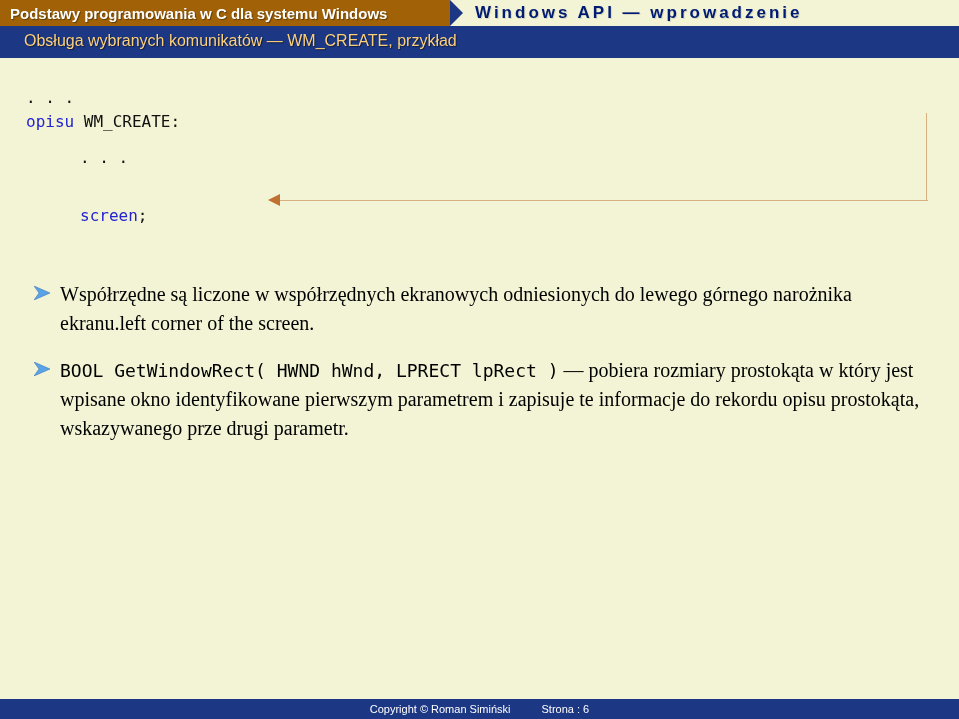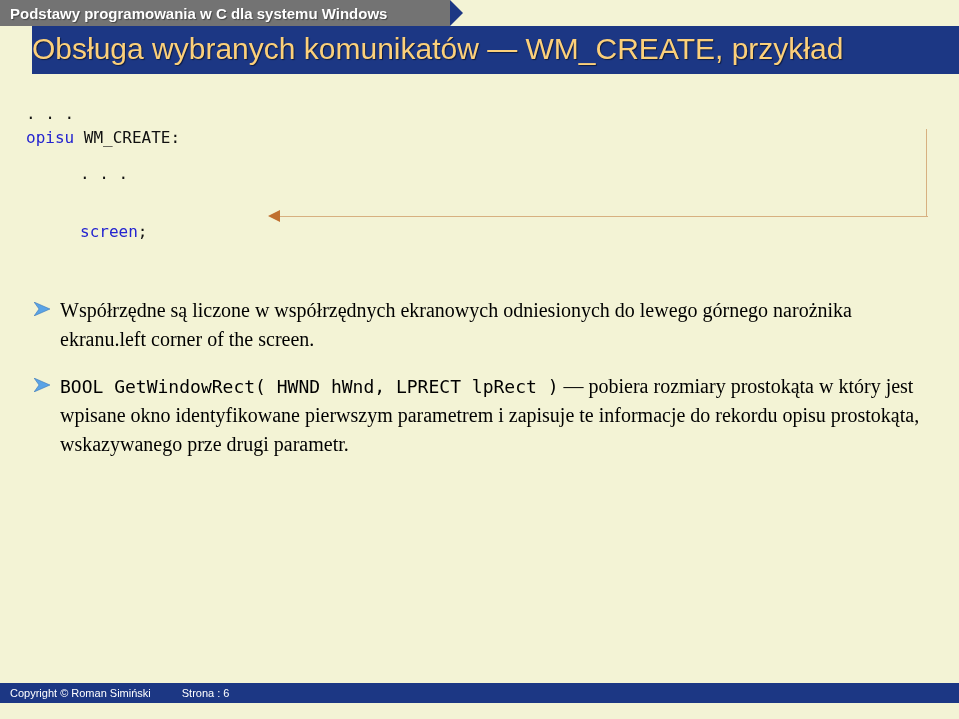--- a/index.html
+++ b/index.html
@@ -8,21 +8,21 @@
     width: 959px;
     height: 719px;
     background: #f3f3d5;
     font-family: "Segoe UI", Tahoma, Arial, sans-serif;
     position: relative;
     overflow: hidden;
   }
   .header-bar {
     position: relative;
     height: 26px;
-    background: #737373;
+    background: #a16207;
     display: flex;
     align-items: center;
   }
   .header-left {
     color: #ffffff;
     font-size: 15px;
     font-weight: 600;
     padding-left: 10px;
     text-shadow: 1px 1px 1px rgba(0,0,0,0.4);
     white-space: nowrap;
@@ -57,24 +57,23 @@
     color: #001b73;
     font-size: 17px;
     font-weight: 700;
     letter-spacing: 3px;
     z-index: 3;
     text-shadow: 1px 1px 0 rgba(200,200,180,0.6);
   }
   .subtitle-bar {
     background: #1c3784;
     color: #fcd07a;
-    font-size: 30px;
-    padding: 6px 14px 8px 0;
+    font-size: 16px;
+    padding: 6px 14px 8px 24px;
     text-shadow: 1px 1px 1px rgba(0,0,0,0.5);
-    margin-left: 32px;
   }
   .content {
     position: relative;
     padding: 28px 26px 20px 26px;
   }
   .code-block {
     position: relative;
     font-family: "DejaVu Sans Mono", Consolas, monospace;
     font-size: 16px;
     color: #111;
@@ -146,39 +145,40 @@
   }
   .bullet-icon svg { display: block; }
   .mono-inline {
     font-family: "DejaVu Sans Mono", Consolas, monospace;
     font-size: 18px;
   }
   .footer {
     position: absolute;
     left: 0;
     right: 0;
-    bottom: 16px;
+    bottom: 0;
     height: 20px;
     background: #1c3784;
     color: #ffffff;
     font-size: 11px;
     display: flex;
     align-items: center;
-    justify-content: flex-start;
+    justify-content: center;
     padding: 0 10px;
     gap: 31px;
   }
 </style>
 </head>
 <body>
 
 <div class="header-bar">
   <div class="header-right-bg"></div>
   <span class="header-left">Podstawy programowania w C dla systemu Windows</span>
   <div class="header-arrow"></div>
+  <span class="header-right">Windows API — wprowadzenie</span>
 </div>
 
 <div class="subtitle-bar">Obsługa wybranych komunikatów — WM_CREATE, przykład</div>
 
 <div class="content">
 
 
   <div class="connector-h"></div>
   <div class="connector-v"></div>
   <div class="arrowhead"></div>

